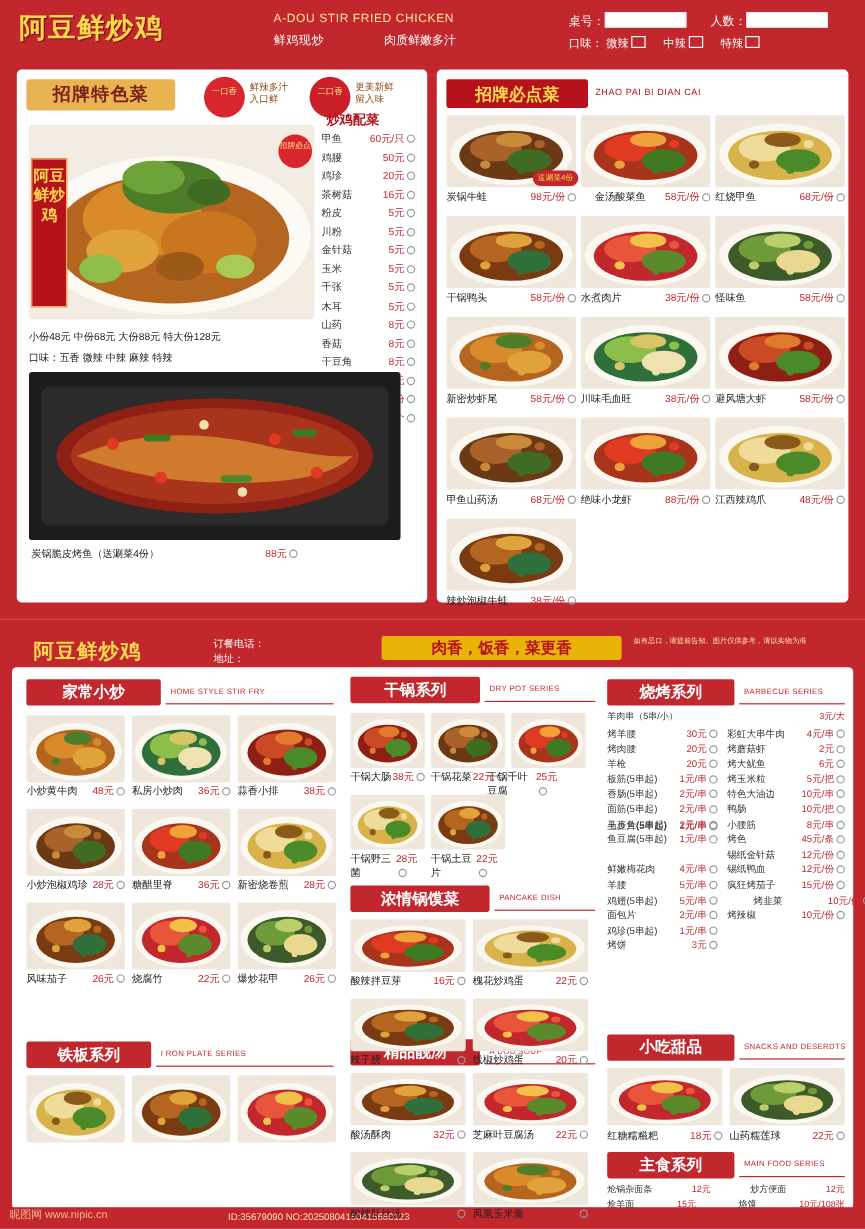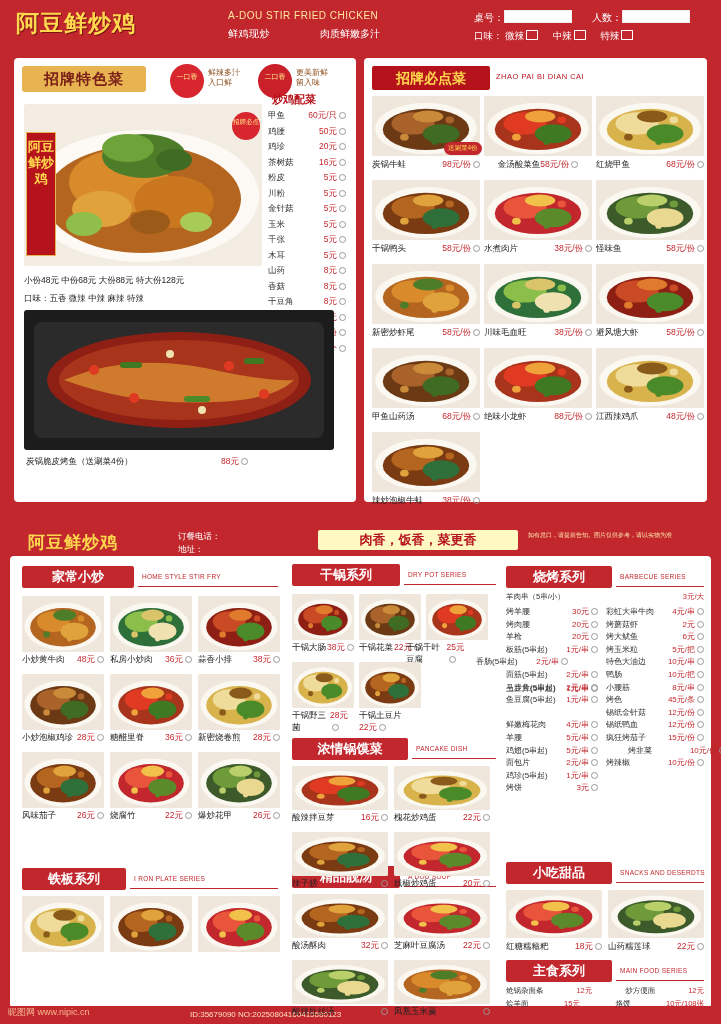--- a/index.html
+++ b/index.html
@@ -92,21 +92,21 @@
     background:#b5121b; color:#ffd84d; font-size:14px; font-weight:bold;
     line-height:24px; text-align:center; border-radius:2px;
   }
   .sec-en-right { position:absolute; left:496px; top:72px; font-size:7.5px; color:#b5121b; letter-spacing:.5px;}
 
   
   .b-brand { position:absolute; left:28px; top:531px; color:#ffd84d; font-size:17px; font-weight:bold; letter-spacing:1px;}
   .b-tel { position:absolute; left:178px; top:530px; color:#fff; font-size:8.5px; line-height:13px;}
   .b-slogan {
     position:absolute; left:318px; top:530px; width:200px; height:20px;
-    background:#fef9c3; color:#b5121b; font-size:13px; font-weight:bold;
+    background:#eab308; color:#b5121b; font-size:13px; font-weight:bold;
     text-align:center; line-height:20px; border-radius:2px;
   }
   .b-note { position:absolute; left:528px; top:531px; width:178px; color:#ffe1a8; font-size:6px; line-height:8px;}
 
   .card-bot { position:absolute; left:10px; top:556px; width:701px; height:452px; background:#fff; border-radius:4px;}
 
   .col-hd { position:absolute; height:22px; line-height:22px; font-size:13px; font-weight:bold; color:#fff;
     background:#c1272d; text-align:center; border-radius:2px; }
   .col-en { position:absolute; font-size:6.5px; color:#c1272d; letter-spacing:.3px; }
   .hdr-underline { position:absolute; height:1px; background:#c1272d; }
@@ -353,21 +353,21 @@
         <rect width="100" height="70" fill="#efe7dc"></rect>
         <ellipse cx="50" cy="38" rx="47" ry="30" fill="#fbf7f1"></ellipse>
         <ellipse cx="50" cy="39" rx="40" ry="24" fill="#a8341c"></ellipse>
         <ellipse cx="38" cy="32" rx="20" ry="13" fill="#e03b22"></ellipse>
         <ellipse cx="64" cy="44" rx="17" ry="11" fill="#3f7a22"></ellipse>
         <ellipse cx="52" cy="24" rx="14" ry="7" fill="#f0a23a"></ellipse>
         <circle cx="30" cy="48" r="4" fill="#f0a23a"></circle>
         <circle cx="72" cy="28" r="4" fill="#e03b22"></circle>
         <circle cx="58" cy="54" r="3" fill="#3f7a22"></circle>
       </svg></div>
-    <div class="cap" style="left: 484px; top: 159px; width: 108px; display: flex; justify-content: center;">
+    <div class="cap" style="left: 484px; top: 159px; width: 108px; display: flex; justify-content: flex-end; gap: 16px;">
       <span>金汤酸菜鱼</span>
       <span class="price">58元/份<span class="circle"></span></span>
     </div>
     <div class="photo" style="left: 596px; top: 96px; width: 108px; height: 60px; border-radius: 2px;"><svg class="photo-inner" viewBox="0 0 100 70" preserveAspectRatio="none">
         <rect width="100" height="70" fill="#efe7dc"></rect>
         <ellipse cx="50" cy="38" rx="47" ry="30" fill="#fbf7f1"></ellipse>
         <ellipse cx="50" cy="39" rx="40" ry="24" fill="#d8b24a"></ellipse>
         <ellipse cx="38" cy="32" rx="20" ry="13" fill="#f0dc9a"></ellipse>
         <ellipse cx="64" cy="44" rx="17" ry="11" fill="#4b8a28"></ellipse>
         <ellipse cx="52" cy="24" rx="14" ry="7" fill="#8a5a1a"></ellipse>
@@ -763,21 +763,21 @@
         <rect width="100" height="70" fill="#efe7dc"></rect>
         <ellipse cx="50" cy="38" rx="47" ry="30" fill="#fbf7f1"></ellipse>
         <ellipse cx="50" cy="39" rx="40" ry="24" fill="#7a3a12"></ellipse>
         <ellipse cx="38" cy="32" rx="20" ry="13" fill="#b4651f"></ellipse>
         <ellipse cx="64" cy="44" rx="17" ry="11" fill="#2f6f3a"></ellipse>
         <ellipse cx="52" cy="24" rx="14" ry="7" fill="#e0a33c"></ellipse>
         <circle cx="30" cy="48" r="4" fill="#e0a33c"></circle>
         <circle cx="72" cy="28" r="4" fill="#b4651f"></circle>
         <circle cx="58" cy="54" r="3" fill="#2f6f3a"></circle>
       </svg></div>
-    <div class="cap" style="left: 359px; top: 710px; width: 62px; display: flex; justify-content: center; flex-direction: column;">
+    <div class="cap" style="left: 359px; top: 710px; width: 62px; display: flex; justify-content: center;">
       <span>干锅土豆片</span>
       <span class="price">22元<span class="circle"></span></span>
     </div>
     <div class="photo" style="left: 292px; top: 766px; width: 96px; height: 44px; border-radius: 2px;"><svg class="photo-inner" viewBox="0 0 100 70" preserveAspectRatio="none">
         <rect width="100" height="70" fill="#efe7dc"></rect>
         <ellipse cx="50" cy="38" rx="47" ry="30" fill="#fbf7f1"></ellipse>
         <ellipse cx="50" cy="39" rx="40" ry="24" fill="#a8341c"></ellipse>
         <ellipse cx="38" cy="32" rx="20" ry="13" fill="#e03b22"></ellipse>
         <ellipse cx="64" cy="44" rx="17" ry="11" fill="#3f7a22"></ellipse>
         <ellipse cx="52" cy="24" rx="14" ry="7" fill="#f0a23a"></ellipse>
@@ -903,21 +903,21 @@
       <span class="pr">20元<span class="circle"></span></span>
     </div>
     <div class="pricerow" style="left: 506px; top: 631.2px; width: 92px;">
       <span>羊枪</span>
       <span class="pr">20元<span class="circle"></span></span>
     </div>
     <div class="pricerow" style="left: 506px; top: 643.8px; width: 92px;">
       <span>板筋(5串起)</span>
       <span class="pr">1元/串<span class="circle"></span></span>
     </div>
-    <div class="pricerow" style="left: 476px; top: 656.4px; width: 92px;">
+    <div class="pricerow" style="left: 506px; top: 656.4px; width: 92px;">
       <span>香肠(5串起)</span>
       <span class="pr">2元/串<span class="circle"></span></span>
     </div>
     <div class="pricerow" style="left: 506px; top: 669px; width: 92px;">
       <span>面筋(5串起)</span>
       <span class="pr">2元/串<span class="circle"></span></span>
     </div>
     <div class="pricerow" style="left: 506px; top: 681.6px; width: 92px;">
       <span>马步鱼(5串起)</span>
       <span class="pr">2元/串<span class="circle"></span></span>

